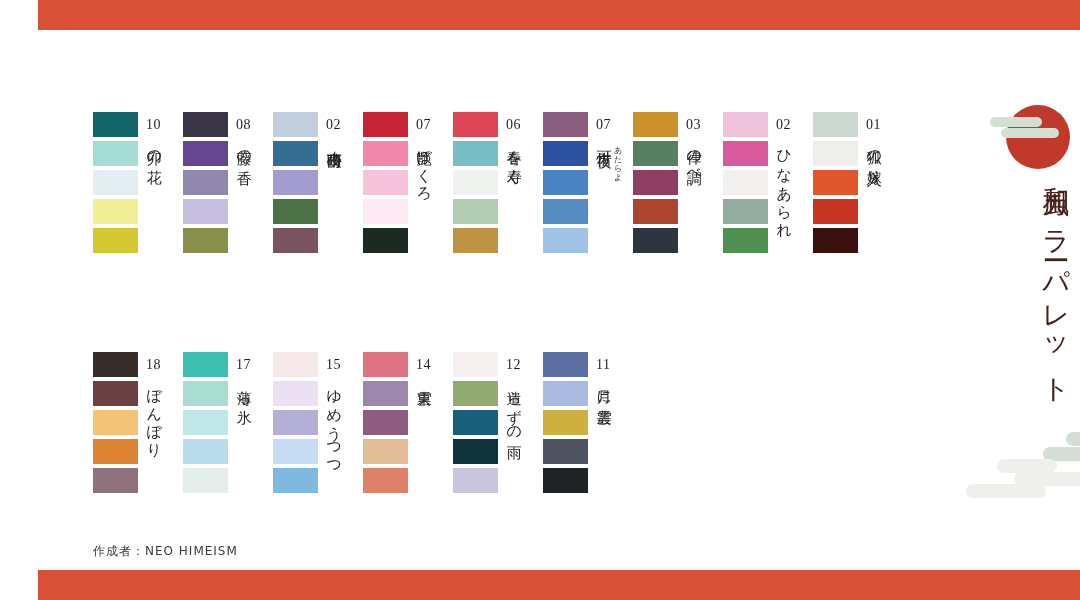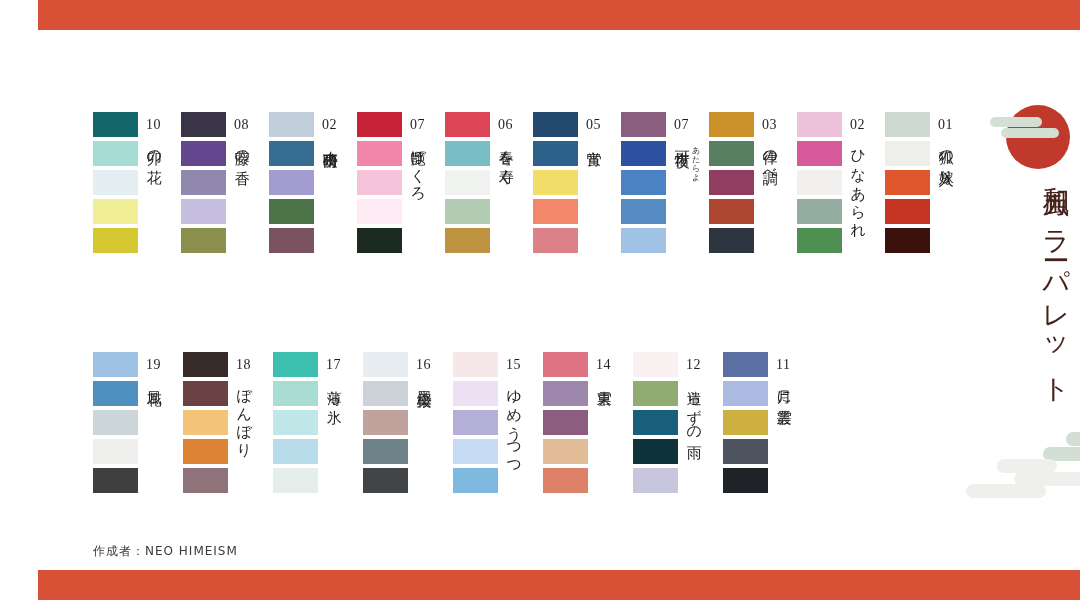--- a/index.html
+++ b/index.html
@@ -236,35 +236,20 @@
           <div class="swatch" style="background:#be9341"></div>
         </div>
         <div class="meta">
           <div class="num">06</div>
           <div class="name-wrap">
             <div class="name">春を寿ぐ</div>
           </div>
         </div>
       </div>
 
-      <div class="group">
-        <div class="swatches">
-          <div class="swatch" style="background:#24496e"></div>
-          <div class="swatch" style="background:#2c6189"></div>
-          <div class="swatch" style="background:#f2dd68"></div>
-          <div class="swatch" style="background:#f4886a"></div>
-          <div class="swatch" style="background:#dd8189"></div>
-        </div>
-        <div class="meta">
-          <div class="num">05</div>
-          <div class="name-wrap">
-            <div class="name">宵蛍</div>
-          </div>
-        </div>
-      </div>
 
       <div class="group">
         <div class="swatches">
           <div class="swatch" style="background:#8b5d7e"></div>
           <div class="swatch" style="background:#2c52a0"></div>
           <div class="swatch" style="background:#4b82c4"></div>
           <div class="swatch" style="background:#558cc2"></div>
           <div class="swatch" style="background:#9fc2e5"></div>
         </div>
         <div class="meta">
@@ -320,35 +305,20 @@
           <div class="num">01</div>
           <div class="name-wrap">
             <div class="name">狐の嫁入り</div>
           </div>
         </div>
       </div>
     </div>
 
     <div class="row row-2">
 
-      <div class="group">
-        <div class="swatches">
-          <div class="swatch" style="background:#9dc2e3"></div>
-          <div class="swatch" style="background:#5090c0"></div>
-          <div class="swatch" style="background:#ccd6da"></div>
-          <div class="swatch" style="background:#eff0ee"></div>
-          <div class="swatch" style="background:#3f3f3f"></div>
-        </div>
-        <div class="meta">
-          <div class="num">19</div>
-          <div class="name-wrap">
-            <div class="name">風花</div>
-          </div>
-        </div>
-      </div>
 
       <div class="group">
         <div class="swatches">
           <div class="swatch" style="background:#382c2a"></div>
           <div class="swatch" style="background:#6c4144"></div>
           <div class="swatch" style="background:#f3c477"></div>
           <div class="swatch" style="background:#dc8334"></div>
           <div class="swatch" style="background:#8e737a"></div>
         </div>
         <div class="meta">
@@ -368,35 +338,20 @@
           <div class="swatch" style="background:#e5eeeb"></div>
         </div>
         <div class="meta">
           <div class="num">17</div>
           <div class="name-wrap">
             <div class="name">薄ら氷</div>
           </div>
         </div>
       </div>
 
-      <div class="group">
-        <div class="swatches">
-          <div class="swatch" style="background:#e8edf2"></div>
-          <div class="swatch" style="background:#ccd2d7"></div>
-          <div class="swatch" style="background:#c1a39d"></div>
-          <div class="swatch" style="background:#6e8289"></div>
-          <div class="swatch" style="background:#414547"></div>
-        </div>
-        <div class="meta">
-          <div class="num">16</div>
-          <div class="name-wrap">
-            <div class="name">墨染桜</div>
-          </div>
-        </div>
-      </div>
 
       <div class="group">
         <div class="swatches">
           <div class="swatch" style="background:#f6e7e8"></div>
           <div class="swatch" style="background:#ece0f2"></div>
           <div class="swatch" style="background:#b3afd7"></div>
           <div class="swatch" style="background:#c5dcf4"></div>
           <div class="swatch" style="background:#7fb9e0"></div>
         </div>
         <div class="meta">

